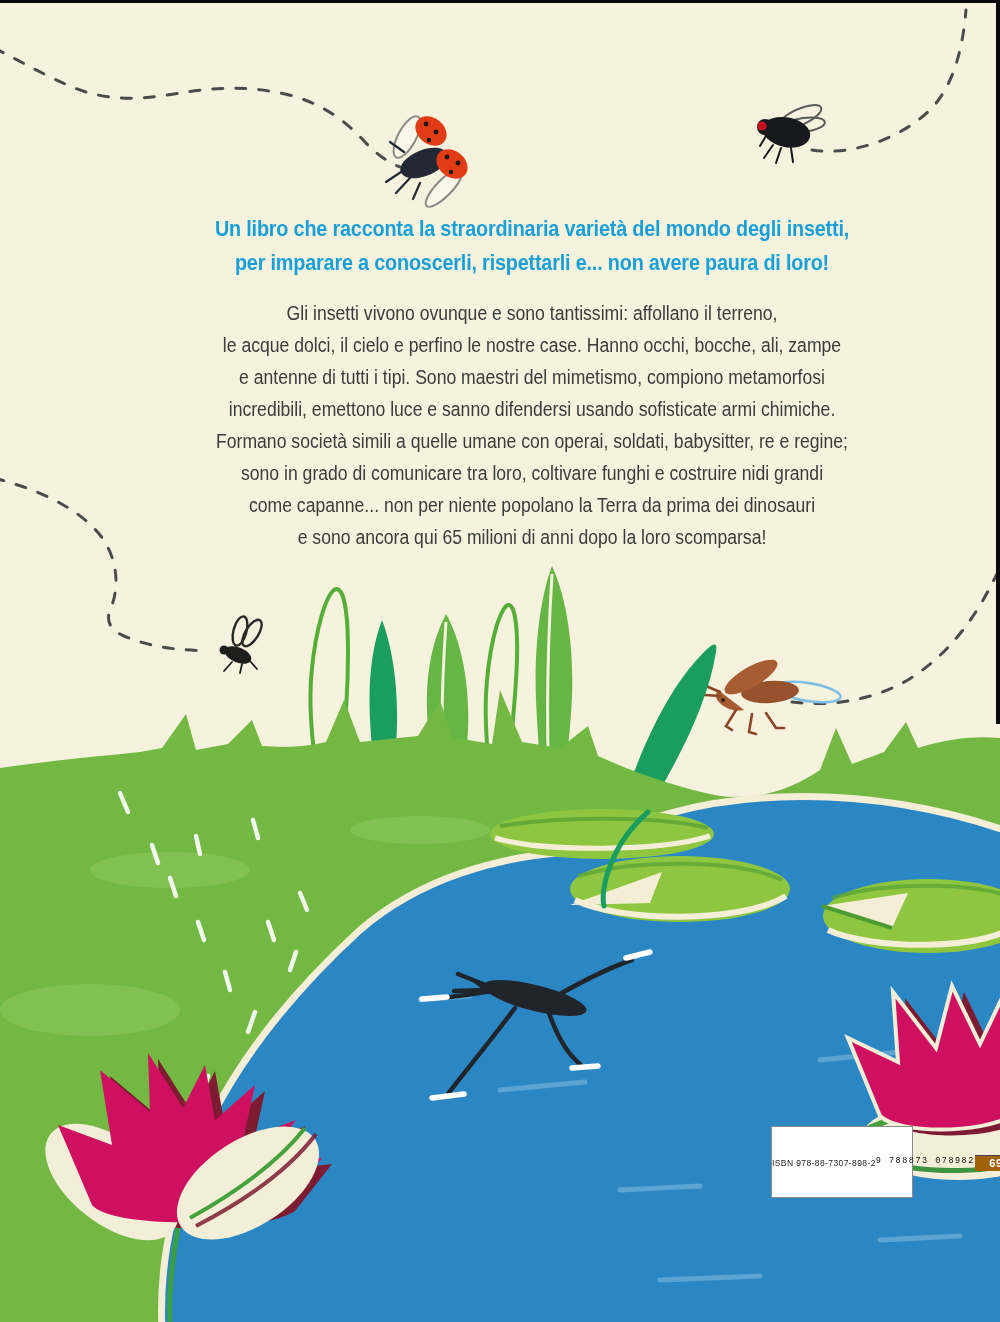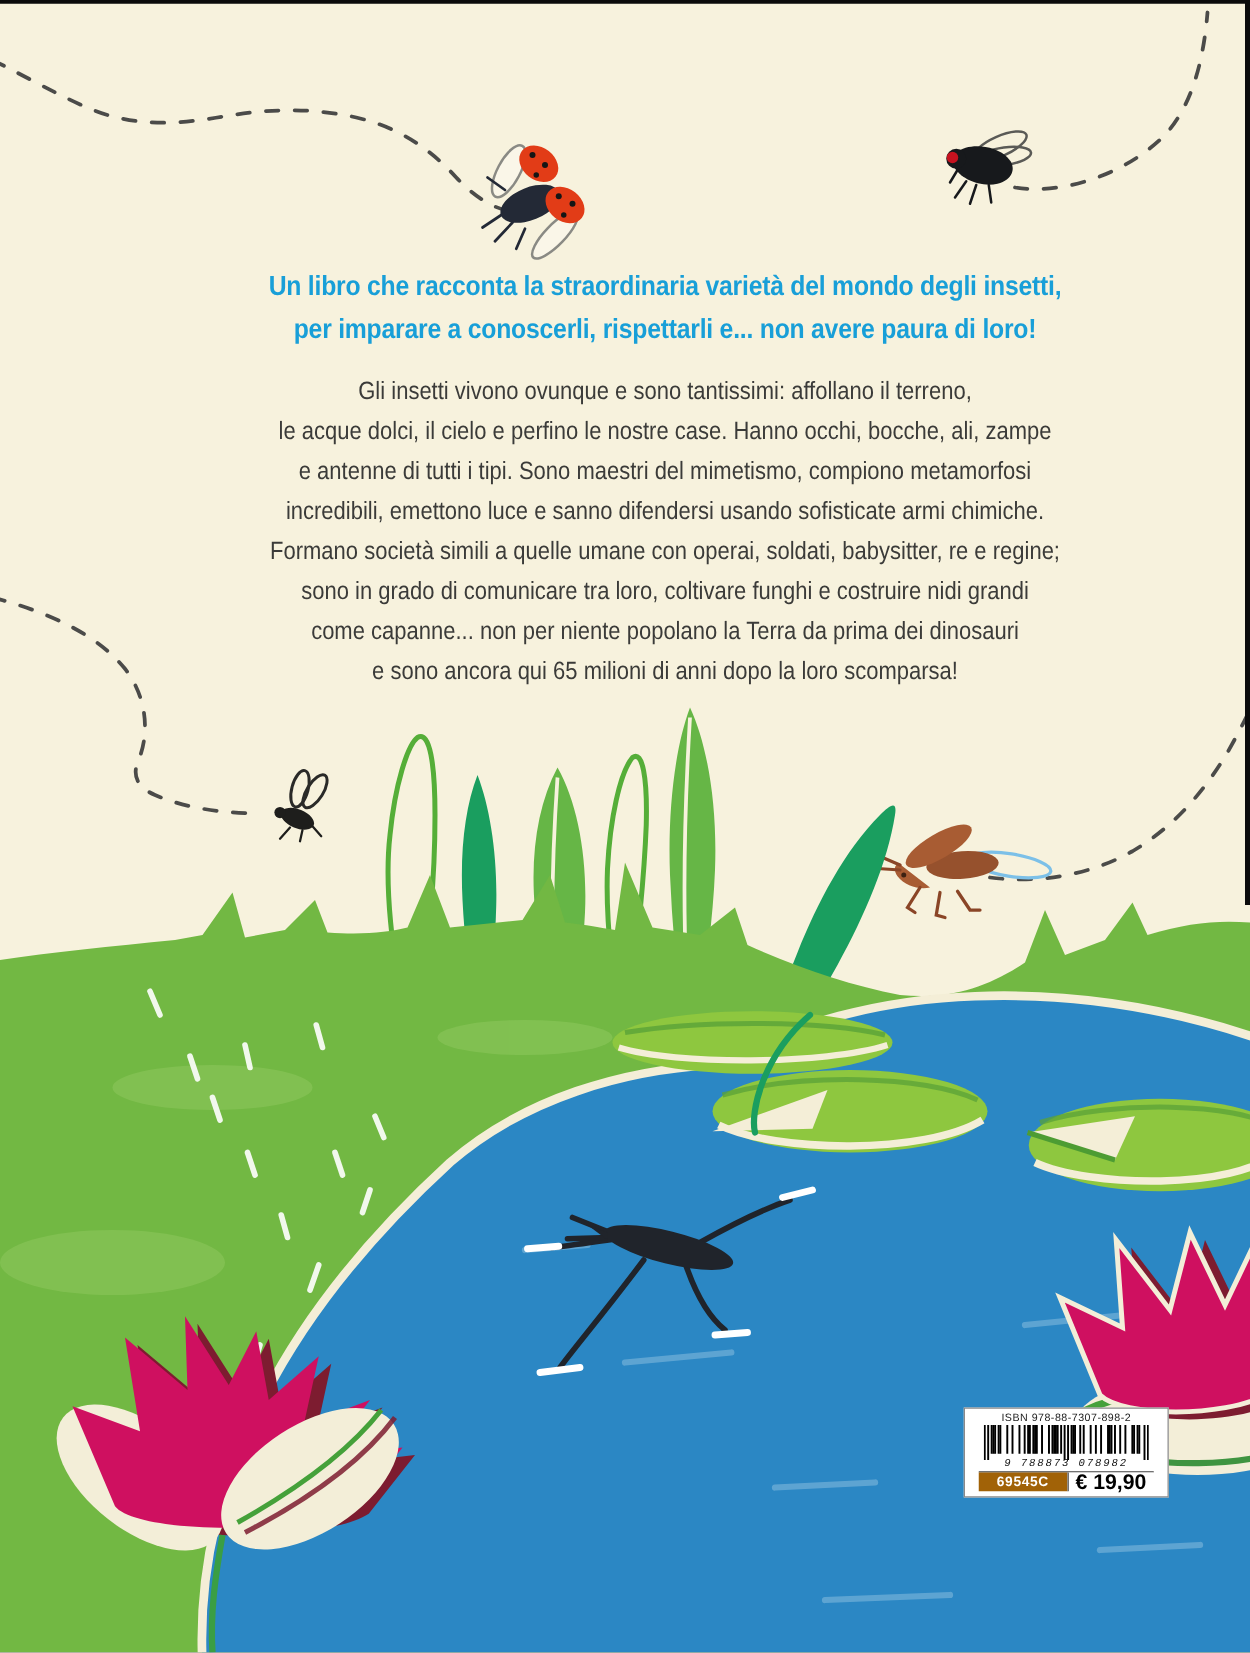--- a/index.html
+++ b/index.html
@@ -12,27 +12,27 @@
   .textblock{position:absolute;left:64px;width:936px;text-align:center;z-index:2;}
   #headline{
     top:212px;color:#189fd8;font-weight:bold;font-size:22px;line-height:34px;
     letter-spacing:-0.2px;transform:scaleX(0.9);transform-origin:50% 0;
   }
   #bodytext{
     top:297px;color:#3b3b39;font-size:20px;line-height:32px;
     transform:scaleX(0.88);transform-origin:50% 0;
   }
   #barcode-box{
-    position:absolute;left:771px;top:1126px;width:164px;height:72px;z-index:3;
+    position:absolute;left:771px;top:1126px;width:142px;height:72px;z-index:3;
     background:#fff;border:1px solid #8a8a8a;box-sizing:border-box;
-    display:flex;flex-direction:column;align-items:center;
+    display:flex;align-items:center;
   }
   #isbn-label{font-size:8.5px;letter-spacing:0.4px;color:#1c1c1c;margin-top:2px;white-space:nowrap;}
   #bars{display:block;margin-top:1px;}
-  #ean-digits{font-family:"Liberation Mono",monospace;font-size:8.5px;letter-spacing:1.5px;color:#111;margin-top:-3px;white-space:nowrap;font-style:italic;}
+  #ean-digits{font-family:"Liberation Mono",monospace;font-size:8.5px;letter-spacing:1.5px;color:#111;margin-top:-3px;white-space:nowrap;}
   #price-row{display:flex;width:140px;height:15px;margin-top:1px;border-top:1px solid #444;}
   #code-cell{width:71px;background:#a16207;color:#fff;font-weight:bold;font-size:11px;
     display:flex;align-items:center;justify-content:center;letter-spacing:0.5px;}
   #price-cell{width:69px;background:#fff;color:#000;font-weight:bold;font-size:17px;
     display:flex;align-items:center;justify-content:center;border-left:1px solid #444;}
   .edge{position:absolute;background:#0b0b0b;z-index:5;}
   #edge-top{left:0;top:0;width:1000px;height:3px;}
   #edge-right{right:0;top:0;width:4px;height:724px;}
 </style>
 </head>

